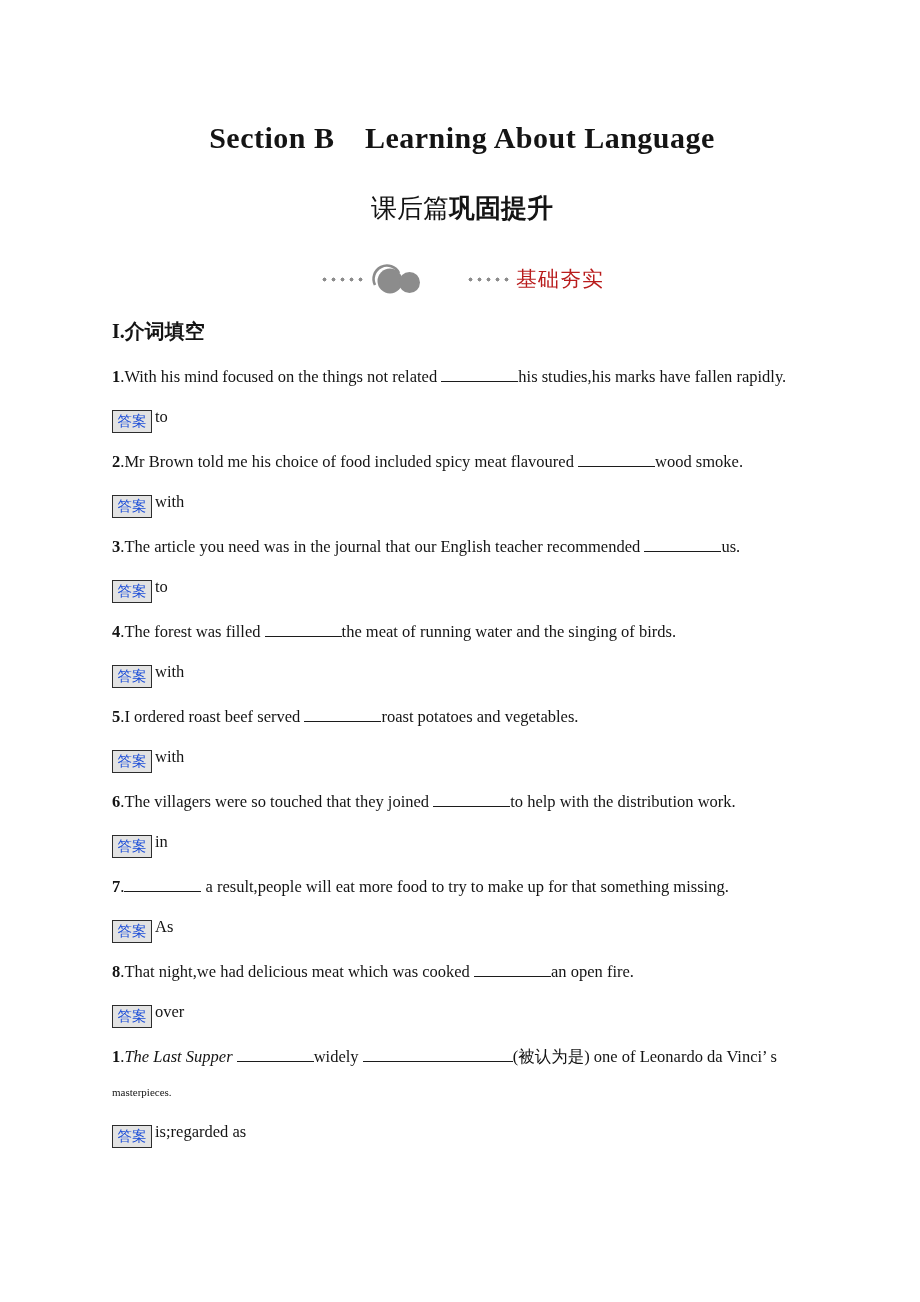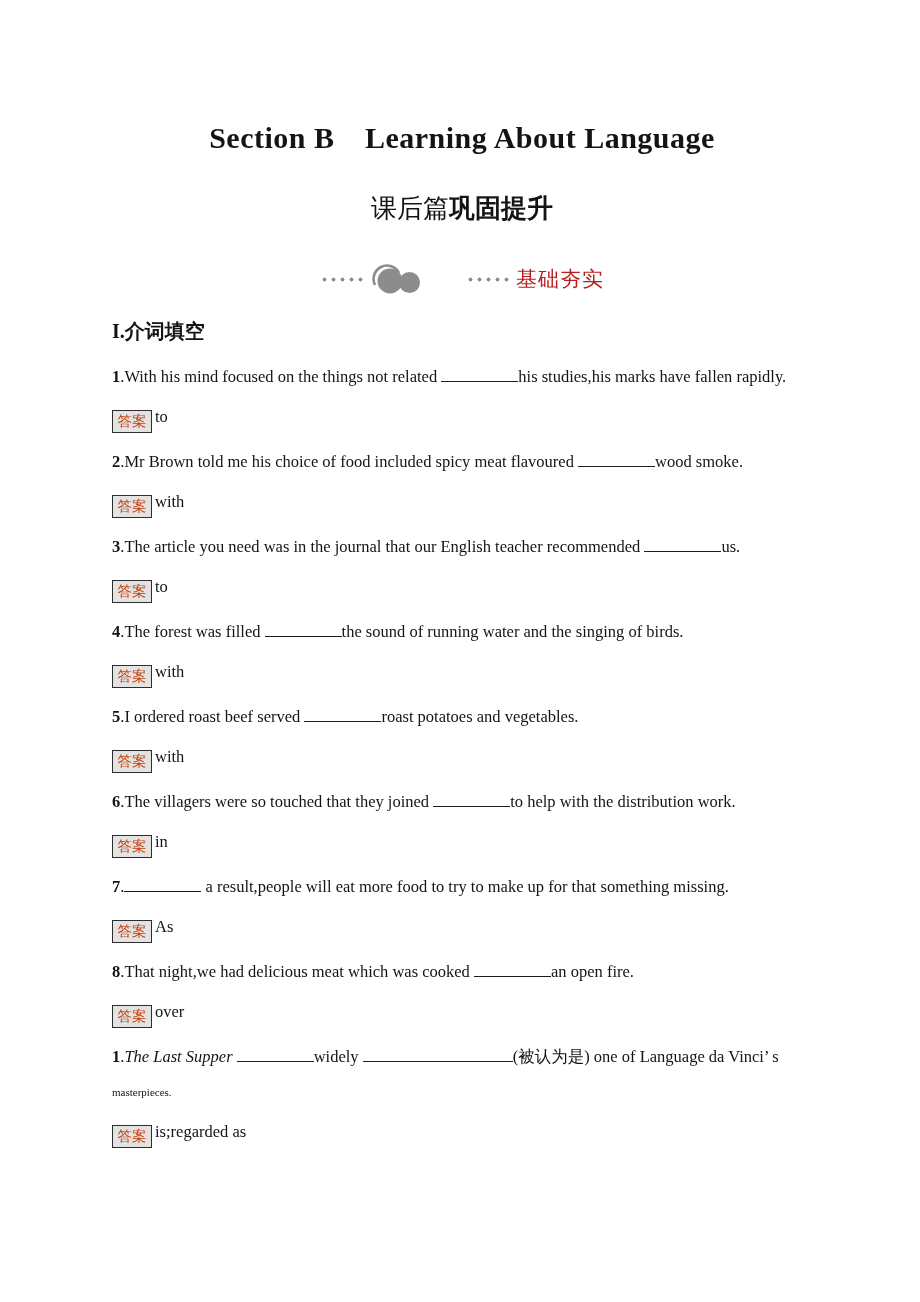--- a/index.html
+++ b/index.html
@@ -89,21 +89,21 @@
   .answer-box {
     display: inline-block;
     width: 38px;
     height: 21px;
     border: 1.4px solid #2d2d2d;
     background: #e3e3e3;
     text-align: center;
     font-size: 14.5px;
     line-height: 21px;
     font-family: "Liberation Sans", "DejaVu Sans", sans-serif;
-    color: #c2410c;
+    color: #1d4ed8;
     vertical-align: -4px;
   }
   .answer-text { margin-left: 3px; }
 
   .cont-line {
     margin-top: 11px;
     font-size: 11px;
     line-height: 24px;
   }
 </style>
@@ -145,21 +145,21 @@
     <div class="q-line"><span class="qnum">2</span><span>.Mr Brown told me his choice of food included spicy meat flavoured </span><span class="blank w-std"></span><span>wood smoke.</span></div>
     <div class="a-line"><span class="answer-box">答案</span><span class="answer-text">with</span></div>
   </div>
 
   <div>
     <div class="q-line"><span class="qnum">3</span><span>.The article you need was in the journal that our English teacher recommended </span><span class="blank w-std"></span><span>us.</span></div>
     <div class="a-line"><span class="answer-box">答案</span><span class="answer-text">to</span></div>
   </div>
 
   <div>
-    <div class="q-line"><span class="qnum">4</span><span>.The forest was filled </span><span class="blank w-std"></span><span>the sound of running water and the singing of birds.</span></div>
+    <div class="q-line"><span class="qnum">4</span><span>.The forest was filled </span><span class="blank w-std"></span><span>the meat of running water and the singing of birds.</span></div>
     <div class="a-line"><span class="answer-box">答案</span><span class="answer-text">with</span></div>
   </div>
 
   <div>
     <div class="q-line"><span class="qnum">5</span><span>.I ordered roast beef served </span><span class="blank w-std"></span><span>roast potatoes and vegetables.</span></div>
     <div class="a-line"><span class="answer-box">答案</span><span class="answer-text">with</span></div>
   </div>
 
   <div>
     <div class="q-line"><span class="qnum">6</span><span>.The villagers were so touched that they joined </span><span class="blank w-std"></span><span>to help with the distribution work.</span></div>
@@ -171,18 +171,18 @@
     <div class="a-line"><span class="answer-box">答案</span><span class="answer-text">As</span></div>
   </div>
 
   <div>
     <div class="q-line"><span class="qnum">8</span><span>.That night,we had delicious meat which was cooked </span><span class="blank w-std"></span><span>an open fire.</span></div>
     <div class="a-line"><span class="answer-box">答案</span><span class="answer-text">over</span></div>
   </div>
 
 
   <div>
-    <div class="q-line" style="white-space:normal;"><span class="qnum">1</span><span>.</span><span class="italic">The Last Supper</span> <span class="blank w-std"></span><span>widely </span><span class="blank w-long"></span><span>(被认为是) one of Language da Vinci’ s</span></div>
+    <div class="q-line" style="white-space:normal;"><span class="qnum">1</span><span>.</span><span class="italic">The Last Supper</span> <span class="blank w-std"></span><span>widely </span><span class="blank w-long"></span><span>(被认为是) one of Leonardo da Vinci’ s</span></div>
     <div class="cont-line">masterpieces.</div>
     <div class="a-line"><span class="answer-box">答案</span><span class="answer-text">is;regarded as</span></div>
   </div>
 
 </div>
 
 </body></html>

